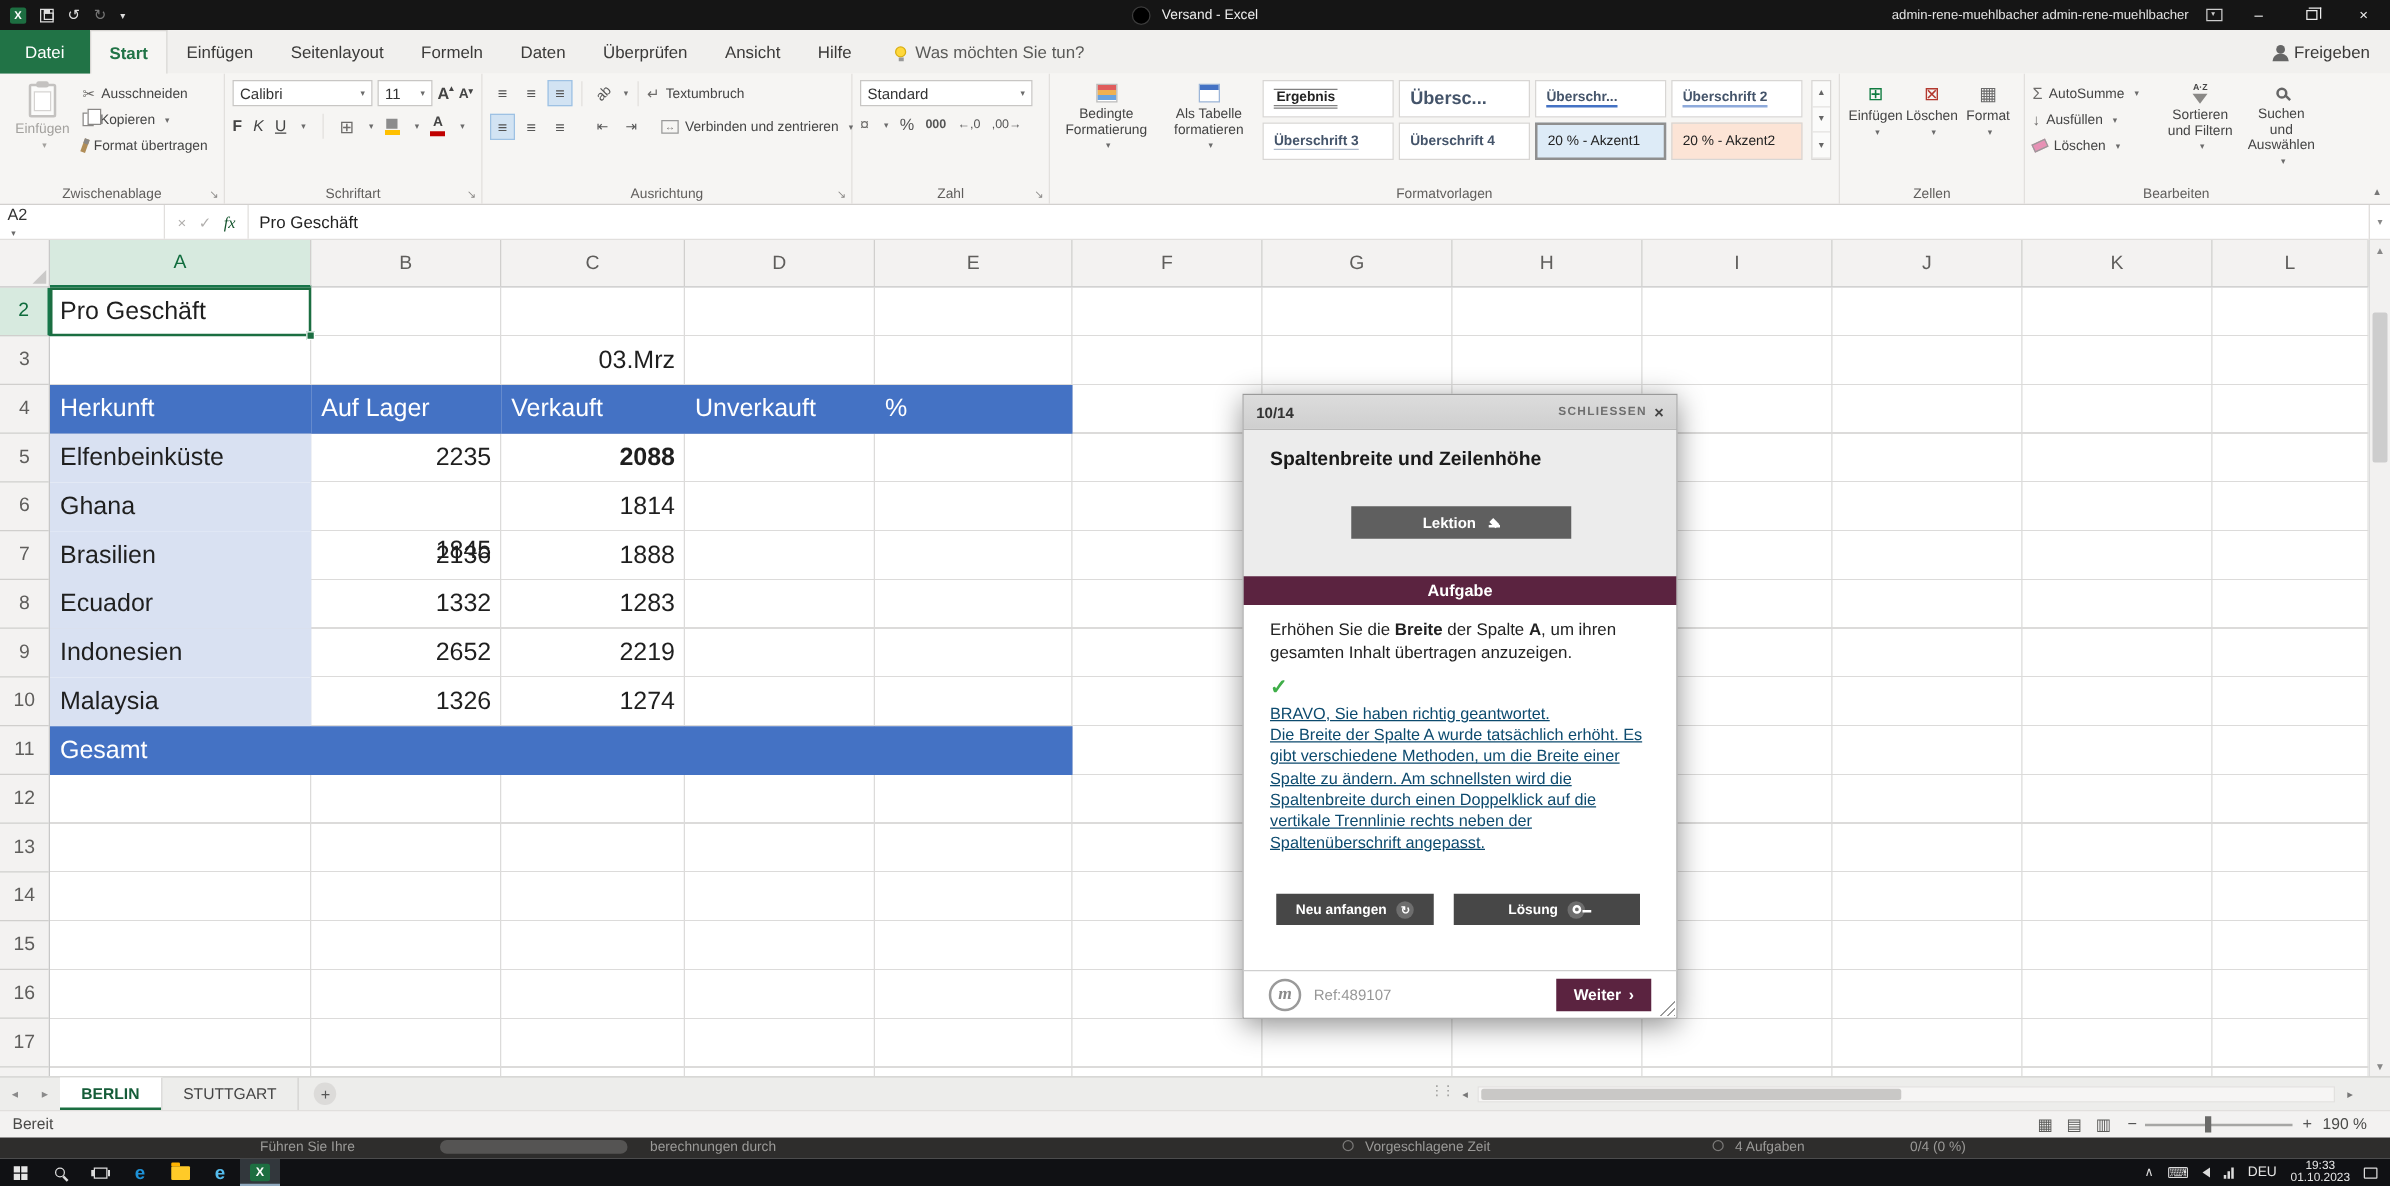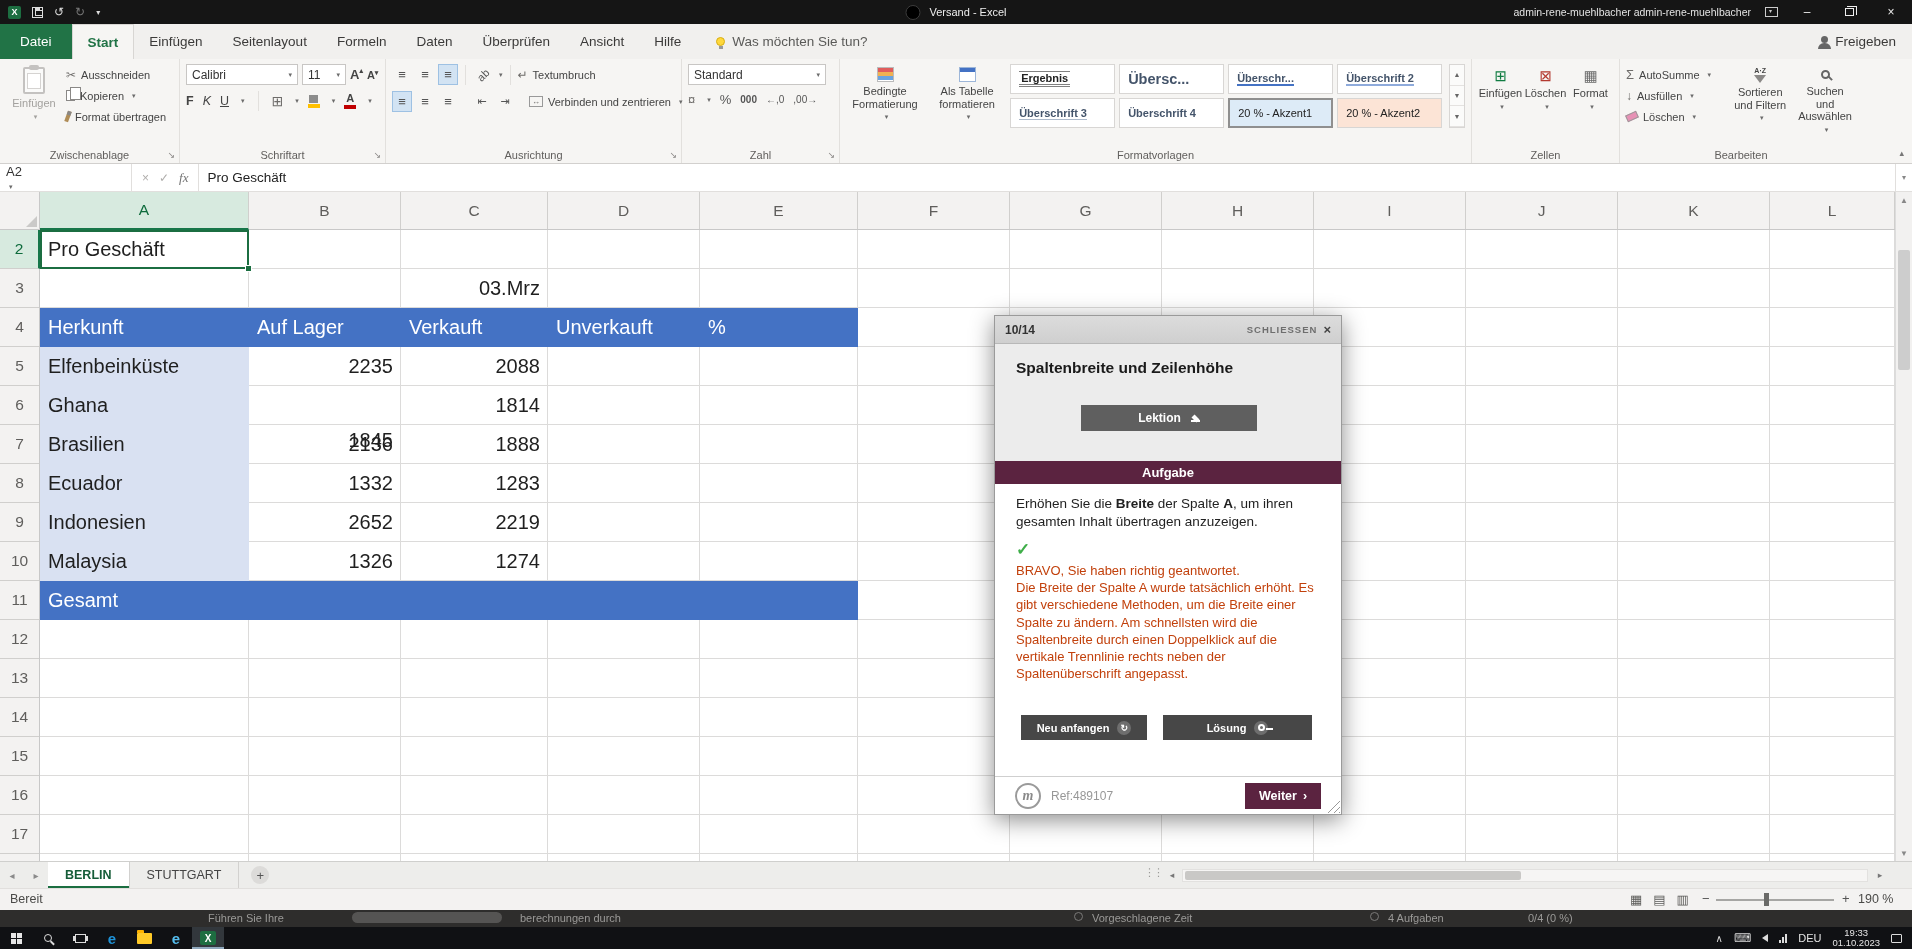--- a/index.html
+++ b/index.html
@@ -98,21 +98,21 @@
   .ic-mag{width:9px;height:9px;border:2px solid #666;border-radius:50%;position:relative;}
   .ic-mag::after{content:"";position:absolute;width:6px;height:2px;background:#666;transform:rotate(45deg);right:-5px;bottom:-2px;}
   .rot45{display:inline-block;transform:rotate(-45deg);font-size:11px;color:#555;}
   
   #fxbar{position:absolute;top:164px;left:0;right:0;height:28px;background:#fff;border-bottom:1px solid #e1dfdd;
          display:flex;align-items:stretch;font-size:13px;}
   .namebox{width:132px;display:flex;align-items:flex-start;justify-content:space-between;padding:0 6px;border-right:1px solid #e1dfdd;color:#333;flex-direction:column;}
   .fxicons{display:flex;align-items:center;gap:10px;padding:0 10px;border-right:1px solid #e1dfdd;}
   .fxx{color:#b0aeac;font-size:12px;}
   .fxck{color:#b0aeac;font-size:12px;}
-  .fxfx{font-family:"Liberation Serif",serif;font-style:italic;color:#737373;font-size:13px;}
+  .fxfx{font-family:"Liberation Serif",serif;font-style:italic;color:#14532d;font-size:13px;}
   .fxfield{flex:1;display:flex;align-items:center;padding-left:8px;color:#222;font-size:13.5px;}
   .fxexpand{width:17px;display:flex;align-items:center;justify-content:center;color:#888;font-size:8px;border-left:1px solid #e1dfdd;}
   
   #sheet{position:absolute;top:192px;left:0;width:1895px;height:669px;background:#fff;overflow:hidden;}
   #corner{position:absolute;left:0;top:0;width:40px;height:38px;background:#f3f2f1;border-right:1px solid #c8c8c8;border-bottom:1px solid #c8c8c8;z-index:3;}
   #corner::after{content:"";position:absolute;right:2px;bottom:2px;border-left:11px solid transparent;border-bottom:11px solid #cac9c8;}
   #colhead{position:absolute;left:0;top:0;height:38px;width:100%;background:#f3f2f1;border-bottom:1px solid #c8c8c8;z-index:2;}
   .ch{position:absolute;top:0;height:37px;display:flex;align-items:center;justify-content:center;
       font-size:15.5px;color:#5f5e5c;border-right:1px solid #d0cfcd;}
   .ch.sel{background:#d7eadf;color:#0e6b3c;border-bottom:2px solid #17764a;height:38px;}
@@ -197,21 +197,21 @@
   .plektion{position:absolute;left:86px;top:61px;width:176px;height:26px;background:#5f5f5f;color:#fff;
             display:flex;align-items:center;justify-content:center;gap:10px;font-size:12px;font-weight:bold;}
   .ic-cap{display:flex;flex-direction:column;align-items:center;}
   .ic-cap .d{width:7px;height:7px;background:#fff;transform:rotate(45deg) scaleY(.62);}
   .ic-cap .b{width:9px;height:2px;background:#fff;margin-top:-2px;}
   .ptaskbar{position:absolute;top:145px;left:0;right:0;height:23px;background:var(--maroon);color:#fff;
             display:flex;align-items:center;justify-content:center;font-weight:bold;font-size:13px;}
   .pbody{position:absolute;top:168px;left:0;right:0;bottom:38px;background:#fff;padding:11px 21px;}
   .ptask{font-size:13.5px;line-height:1.3;color:#222;}
   .pcheck{color:#3fae49;font-size:17px;font-weight:bold;margin:9px 0 2px;}
-  .pfeed{font-size:13px;line-height:1.32;color:#c2410c;white-space:pre-line;}
+  .pfeed{font-size:13px;line-height:1.32;color:#0c4a6e;white-space:pre-line;text-decoration:underline;}
   .pbtnrow{position:absolute;top:231px;left:0;right:0;}
   .pbtn{position:absolute;height:25px;background:#474747;color:#fff;font-size:11px;font-weight:bold;
         display:flex;align-items:center;justify-content:center;gap:8px;}
   .pbtn .circ{width:14px;height:14px;border-radius:50%;background:#6e6e6e;display:flex;align-items:center;justify-content:center;font-size:9px;color:#fff;}
   .ic-key{width:7px;height:7px;border:2px solid #fff;border-radius:50%;position:relative;}
   .ic-key::after{content:"";position:absolute;left:6px;top:2px;width:7px;height:2px;background:#fff;}
   .pfoot{position:absolute;bottom:0;left:0;right:0;height:38px;background:#fff;border-top:1px solid #cfcfcf;
          display:flex;align-items:center;padding:0 20px;}
   .plogo{width:26px;height:26px;border-radius:50%;border:2px solid #9a9a9a;color:#8a8a8a;display:flex;align-items:center;justify-content:center;
          font-family:"Liberation Serif",serif;font-style:italic;font-weight:bold;font-size:14px;}
@@ -557,21 +557,21 @@
       <div class="vline" style="left: 1854px;"></div>
       <div class="cell plain" style="left: 0px; top: 0px; width: 209px;">Pro Geschäft</div>
       <div class="cell num" style="left: 361px; top: 39px; width: 147px;">03.Mrz</div>
       <div class="cell hdr" style="left: 0px; top: 78px; width: 209px;">Herkunft</div>
       <div class="cell hdr" style="left: 209px; top: 78px; width: 152px;">Auf Lager</div>
       <div class="cell hdr" style="left: 361px; top: 78px; width: 147px;">Verkauft</div>
       <div class="cell hdr" style="left: 508px; top: 78px; width: 152px;">Unverkauft</div>
       <div class="cell hdr" style="left: 660px; top: 78px; width: 158px;">%</div>
       <div class="cell acat" style="left: 0px; top: 117px; width: 209px;">Elfenbeinküste</div>
       <div class="cell num" style="left: 209px; top: 117px; width: 152px;">2235</div>
-      <div class="cell num" style="left: 361px; top: 117px; width: 147px;">2088</div>
+      <div class="cell num" style="left: 361px; top: 117px; width: 147px; font-weight: bold;">2088</div>
       <div class="cell acat" style="left: 0px; top: 156px; width: 209px; text-align: center;">Ghana</div>
       <div class="cell num" style="left: 209px; top: 156px; width: 152px; margin-top: 35px;">1845</div>
       <div class="cell num" style="left: 361px; top: 156px; width: 147px;">1814</div>
       <div class="cell acat" style="left: 0px; top: 195px; width: 209px;">Brasilien</div>
       <div class="cell num" style="left: 209px; top: 195px; width: 152px;">2136</div>
       <div class="cell num" style="left: 361px; top: 195px; width: 147px;">1888</div>
       <div class="cell acat" style="left: 0px; top: 234px; width: 209px;">Ecuador</div>
       <div class="cell num" style="left: 209px; top: 234px; width: 152px;">1332</div>
       <div class="cell num" style="left: 361px; top: 234px; width: 147px;">1283</div>
       <div class="cell acat" style="left: 0px; top: 273px; width: 209px;">Indonesien</div>

